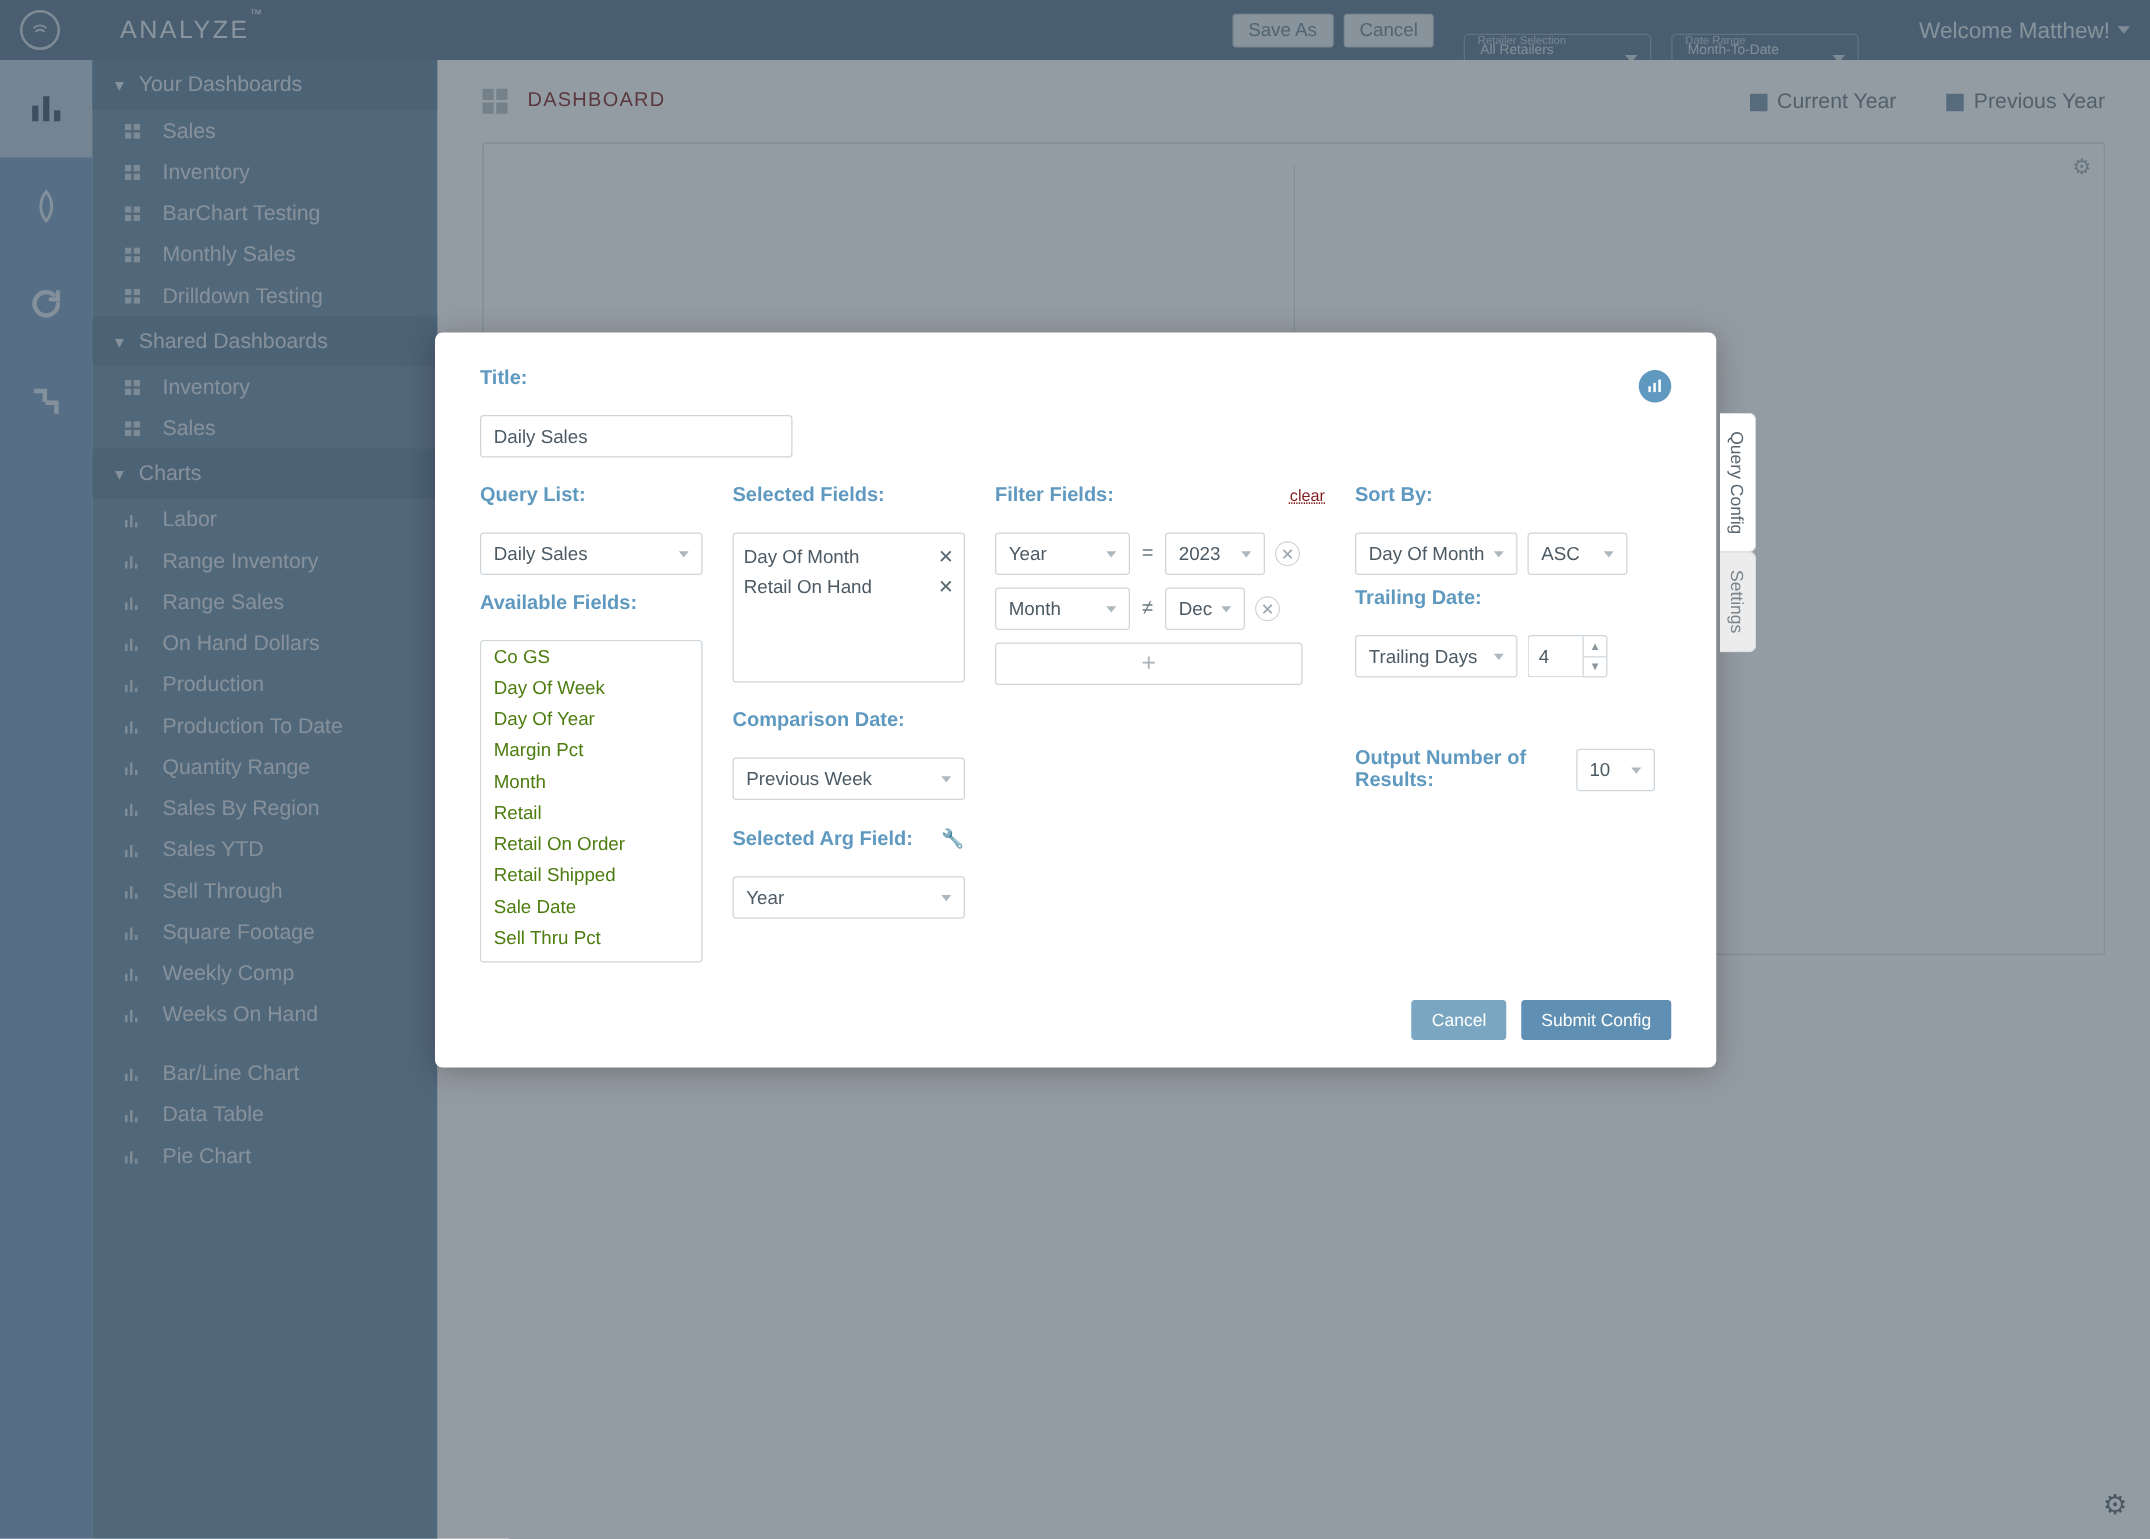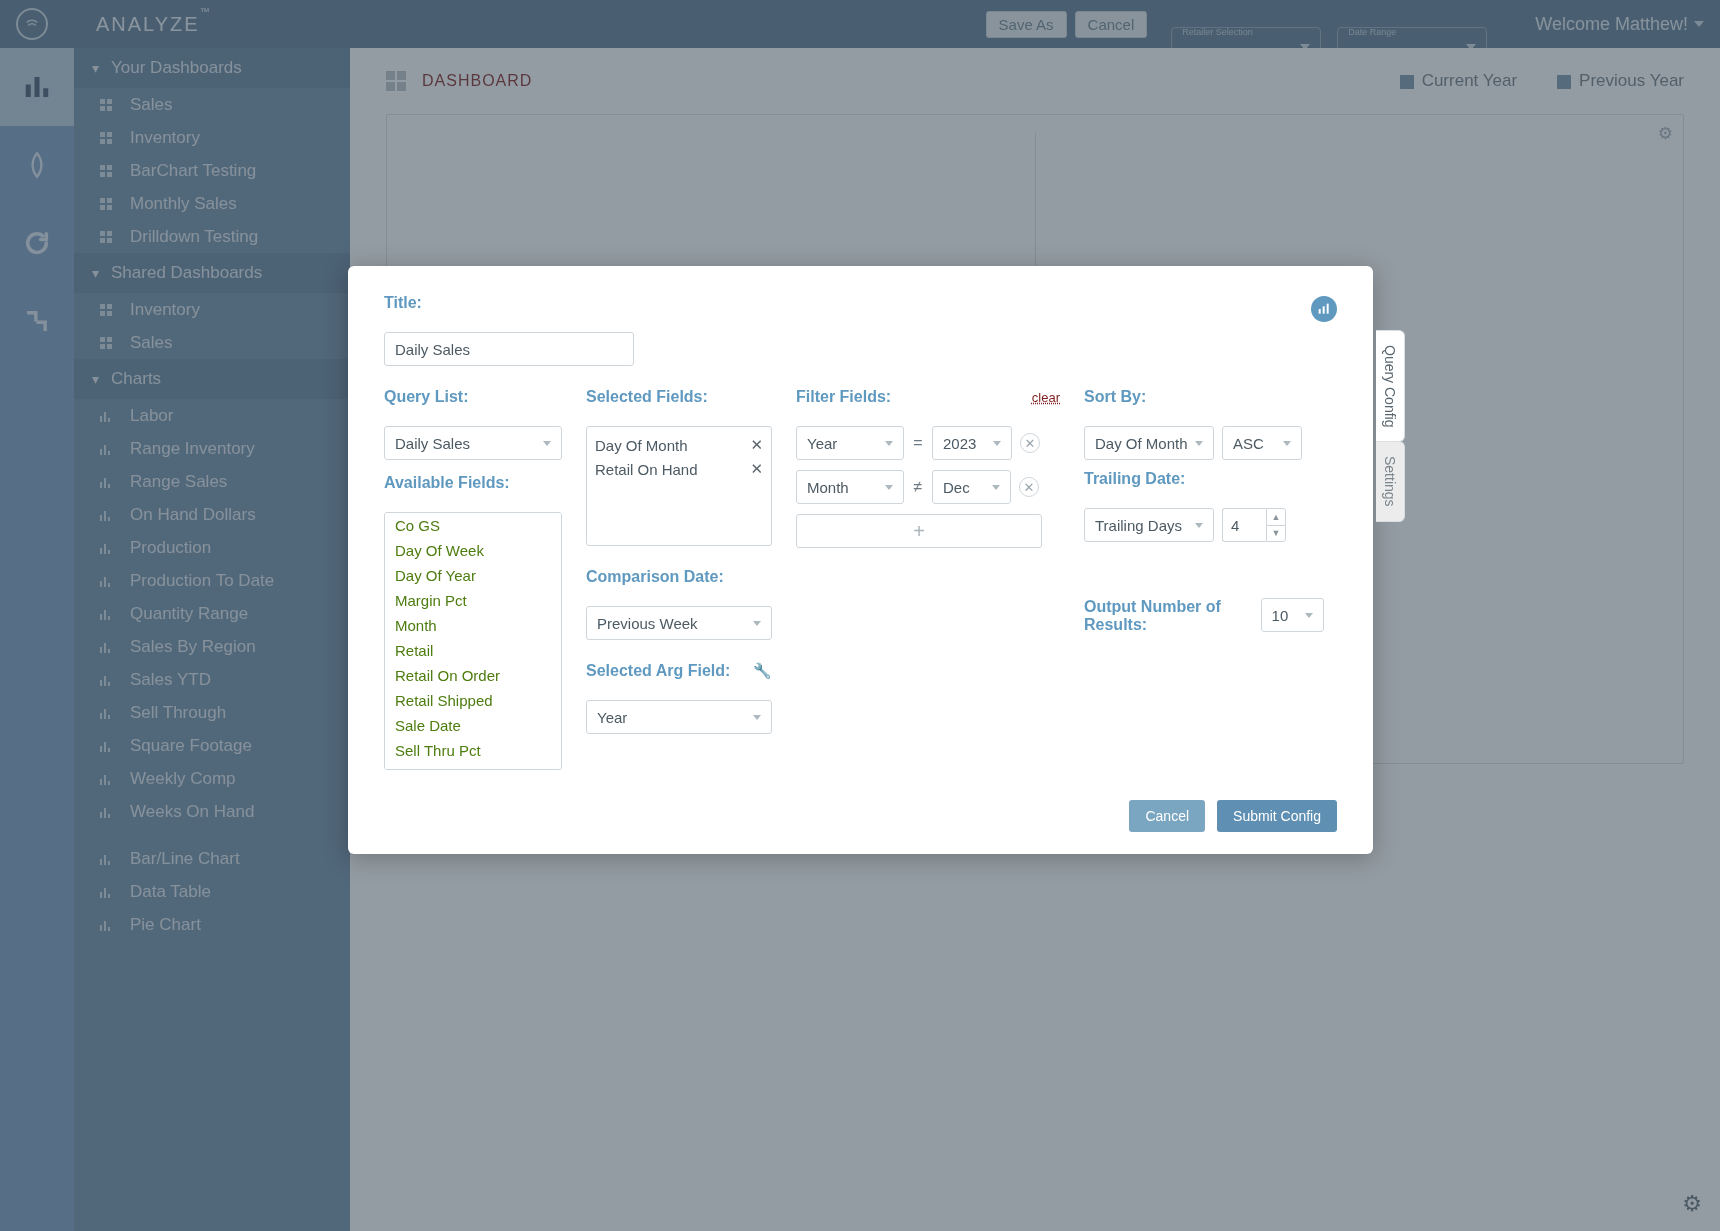--- a/index.html
+++ b/index.html
@@ -5,21 +5,21 @@
   * { box-sizing: border-box; margin: 0; padding: 0; font-family: Arial, Helvetica, sans-serif; }
   body { background: #f5f5f5; width: 1720px; height: 1231px; overflow: hidden; position: relative; }
 
   
   .topbar { height: 48px; background: #5a7890; display: flex; align-items: center; padding: 0 16px; color: #e8eef3; font-size: 18px; }
   .logo-circle { width: 32px; height: 32px; border: 2px solid #cdd9e2; border-radius: 50%; display:flex; align-items:center; justify-content:center; margin-right: 48px; color:#cdd9e2; font-size:16px; }
   .brand { letter-spacing: 2px; font-weight: 400; font-size: 20px; color:#e8eef3; }
   .brand sup { font-size: 10px; letter-spacing:0; position:relative; top:-8px; }
   .topbar-spacer { flex: 1; }
   .top-btn { background:#e7ecef; color:#6c8393; font-size:15px; border:1px solid #c7d1d8; border-radius:3px; padding:4px 12px; margin-right:8px; cursor:pointer; }
-  .top-select-wrap { position:relative; border:1px solid #8fa4b2; border-radius:4px; margin-left:16px; width:150px; height:36px; display:flex; align-items:flex-end; padding:0 12px;margin-top:42px; }
+  .top-select-wrap { position:relative; border:1px solid #8fa4b2; border-radius:4px; margin-left:16px; width:150px; height:36px; display:flex; align-items:flex-start; padding:0 12px;margin-top:42px; }
   .top-select-wrap .mini-label { position:absolute; top:-1px; left:10px; font-size:9px; color:#bfcfda; }
   .top-select-wrap .sel-text { font-size:11px; color:#d6e0e8; margin-top:6px; }
   .top-select-wrap .caret { position:absolute; right:10px; top:16px; width:0;height:0;border-left:5px solid transparent;border-right:5px solid transparent;border-top:6px solid #cdd9e2; }
   .welcome { margin-left:48px; font-size:18px; color:#e0e8ef; display:flex; align-items:center; }
   .welcome .caret { margin-left:6px; width:0;height:0;border-left:5px solid transparent;border-right:5px solid transparent;border-top:6px solid #cdd9e2; }
 
   
   .rail { position:absolute; top:48px; left:0; width:74px; bottom:0; background:#769bc0; display:flex; flex-direction:column; align-items:center; }
   .rail-item { width:100%; height:78px; display:flex; align-items:center; justify-content:center; color:#dbe6ef; font-size:28px; cursor:pointer; }
   .rail-item.active { background:#b5c9dc; color:#3a566b; }
@@ -78,21 +78,21 @@
   .hdr-with-action { display:flex; align-items:baseline; justify-content:space-between; }
   .clear-link { color:#7f1d1d; font-size:13px; text-decoration:underline dotted; cursor:pointer; }
   .wrench { color:#7c8890; font-size:15px; cursor:pointer; }
 
   .num-spin { display:flex; height:34px; }
   .num-spin input { width:44px; border:1px solid #cfd6db; border-right:none; border-radius:3px 0 0 3px; padding:0 8px; font-size:15px; color:#4c5a64; }
   .num-spin .spins { width:20px; border:1px solid #cfd6db; border-radius:0 3px 3px 0; display:flex; flex-direction:column; }
   .num-spin .spins span { flex:1; display:flex; align-items:center; justify-content:center; font-size:9px; color:#8a959c; cursor:pointer; }
   .num-spin .spins span:first-child { border-bottom:1px solid #cfd6db; }
 
-  .output-row { display:flex; gap:0; margin-top:46px; }
+  .output-row { display:flex; align-items:center; gap:0; margin-top:46px; }
   .output-row h4 { margin-bottom:0; }
 
   .side-tabs { position:absolute; right:-32px; top:64px; display:flex; flex-direction:column; }
   .side-tab { writing-mode:vertical-rl; background:#fff; border:1px solid #d7dde1; border-left:none; padding:14px 6px; font-size:14px; color:#5a6770; cursor:pointer; border-radius:0 6px 6px 0; }
   .side-tab + .side-tab { margin-top:-1px; }
   .side-tab.inactive { background:#ececec; color:#7a858c; }
 
   .eye-icon { position:absolute; right:36px; top:30px; width:26px; height:26px; border-radius:50%; background:#5f99c0; display:flex; align-items:center; justify-content:center; color:#fff; font-size:14px; cursor:pointer; }
 
   .modal-footer { display:flex; justify-content:flex-end; gap:12px; margin-top:30px; }
@@ -538,21 +538,21 @@
               <span class="caret"></span>
             </div>
             <span class="rm-circle">✕</span>
           </div>
           <div class="filter-row">
             <div class="dd" style="width:108px">
               <span>Month</span>
               <span class="caret"></span>
             </div>
             <span class="eq">≠</span>
-            <div class="dd" style="width:79px">
+            <div class="dd" style="width:64px">
               <span>Dec</span>
               <span class="caret"></span>
             </div>
             <span class="rm-circle">✕</span>
           </div>
         </div>
       <div class="add-row">+</div>
     </div>
 
     <div class="col col-d">

